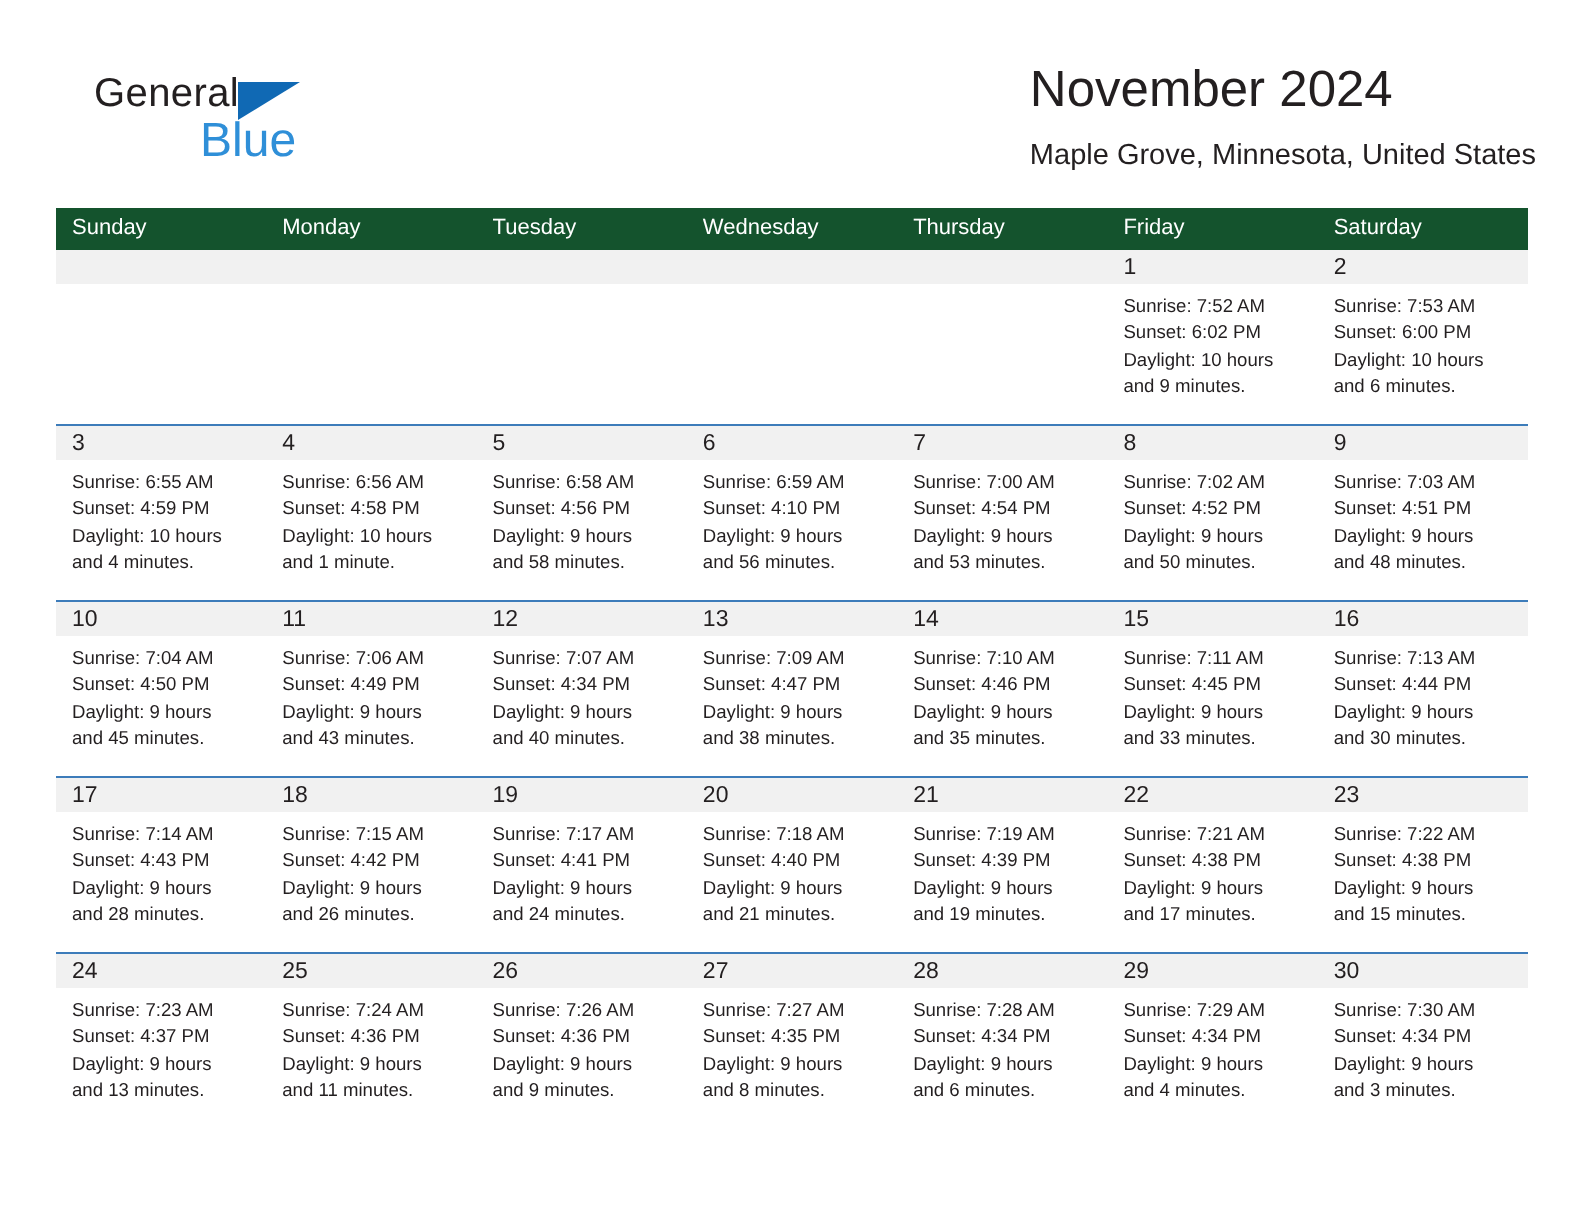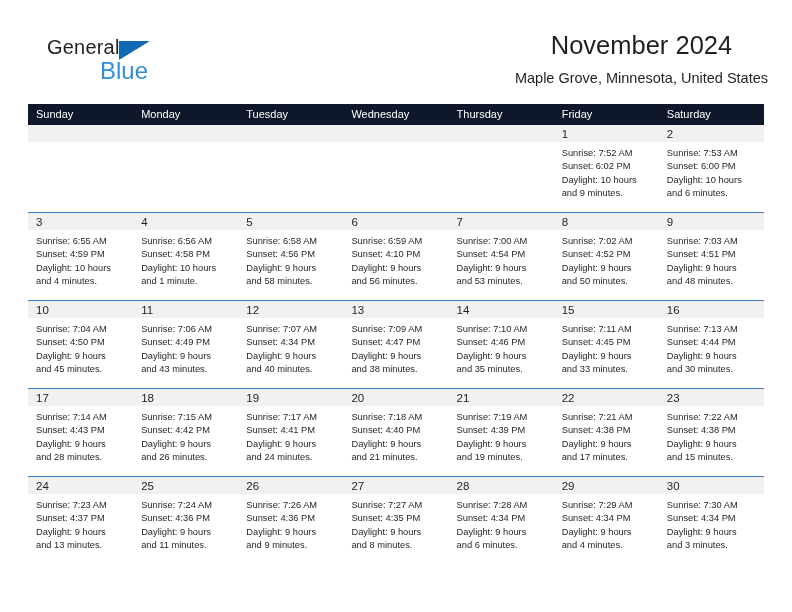--- a/index.html
+++ b/index.html
@@ -62,21 +62,21 @@
     top: 21px;
     font-size: 24px;
     color: #2f8fd8;
     font-family: "Liberation Sans", sans-serif;
   }
 
   .title-block {
     position: absolute;
     right: 36px;
     top: 30px;
-    text-align: center;
+    text-align: left;
   }
   .cal-title {
     font-size: 25.5px;
     font-weight: normal;
     color: #231f20;
     line-height: 30px;
     white-space: nowrap;
   }
   .cal-subtitle {
     margin-top: 9px;
@@ -91,21 +91,21 @@
   .calendar {
     position: absolute;
     left: 28px;
     top: 104px;
     width: 736px;
   }
 
   .weekday-row {
     display: flex;
     width: 736px;
-    background: #0f172a;
+    background: #14532d;
     height: 21px;
   }
   .weekday {
     flex: 1 1 0;
     box-sizing: border-box;
     padding: 3px 0 0 8px;
     font-size: 11px;
     color: #ffffff;
     line-height: 15px;
     white-space: nowrap;

